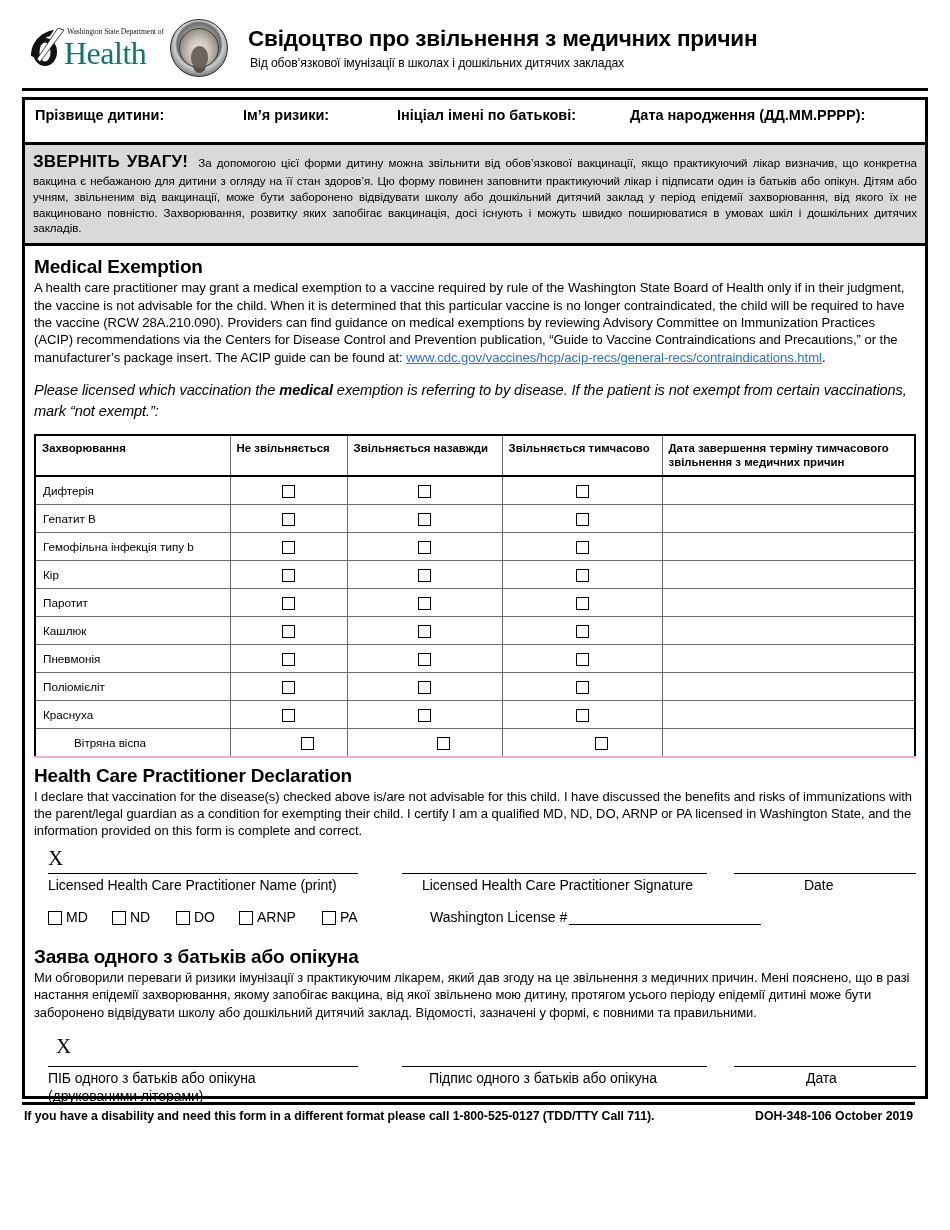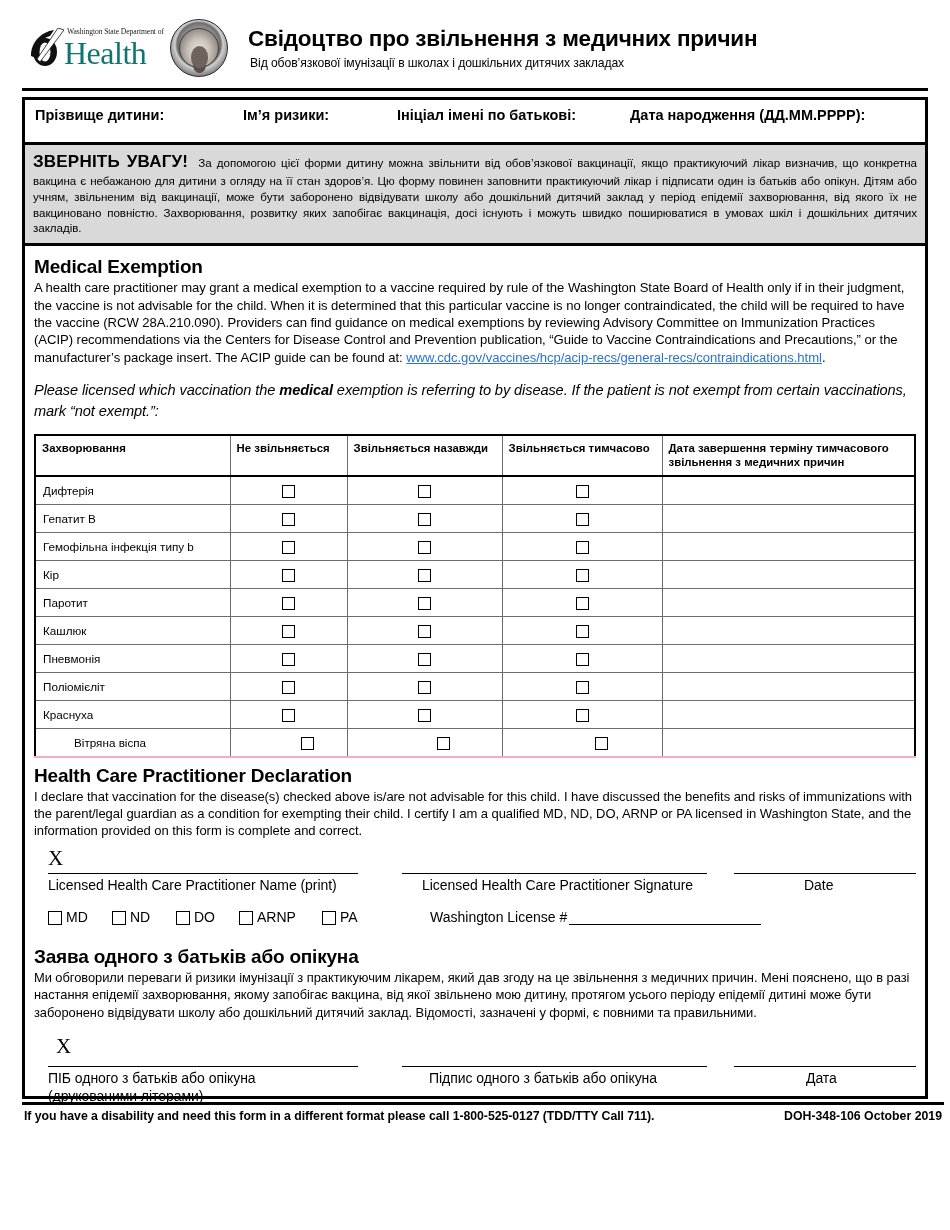--- a/index.html
+++ b/index.html
@@ -291,21 +291,21 @@
     display: inline-block;
     width: 192px;
     border-bottom: 1.6px solid #000;
     height: 13px;
     margin-left: 2px;
     vertical-align: bottom;
   }
 
   
   .footer {
-    margin: 3px 6px 0 22px;
+    margin: 3px 35px 0 22px;
     border-top: 3px solid #000;
     padding-top: 4px;
     position: relative;
     height: 22px;
   }
   .footer .fleft {
     position: absolute;
     left: 2px; top: 4px;
     font-size: 12.3px;
     font-weight: bold;

